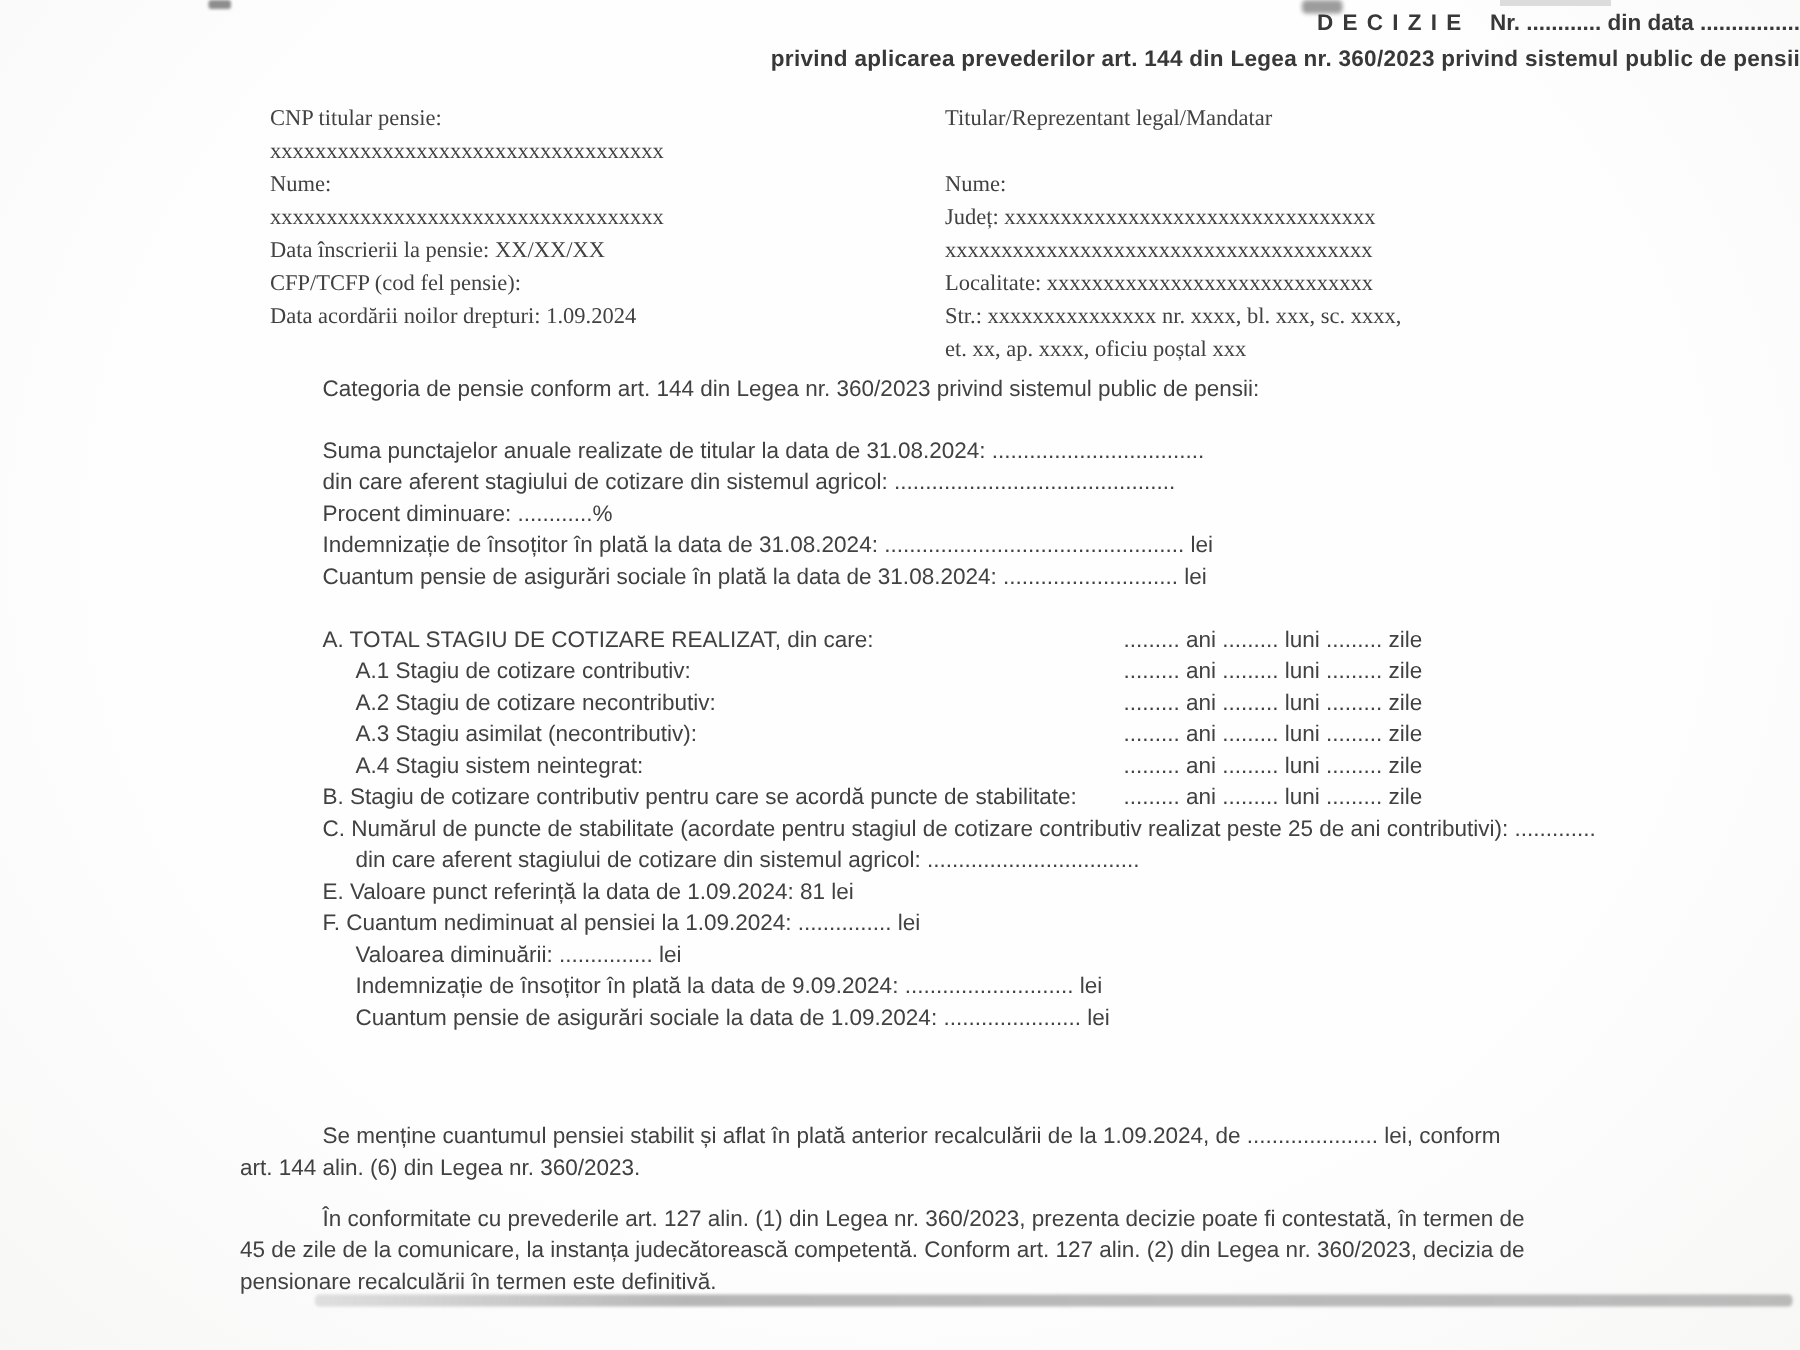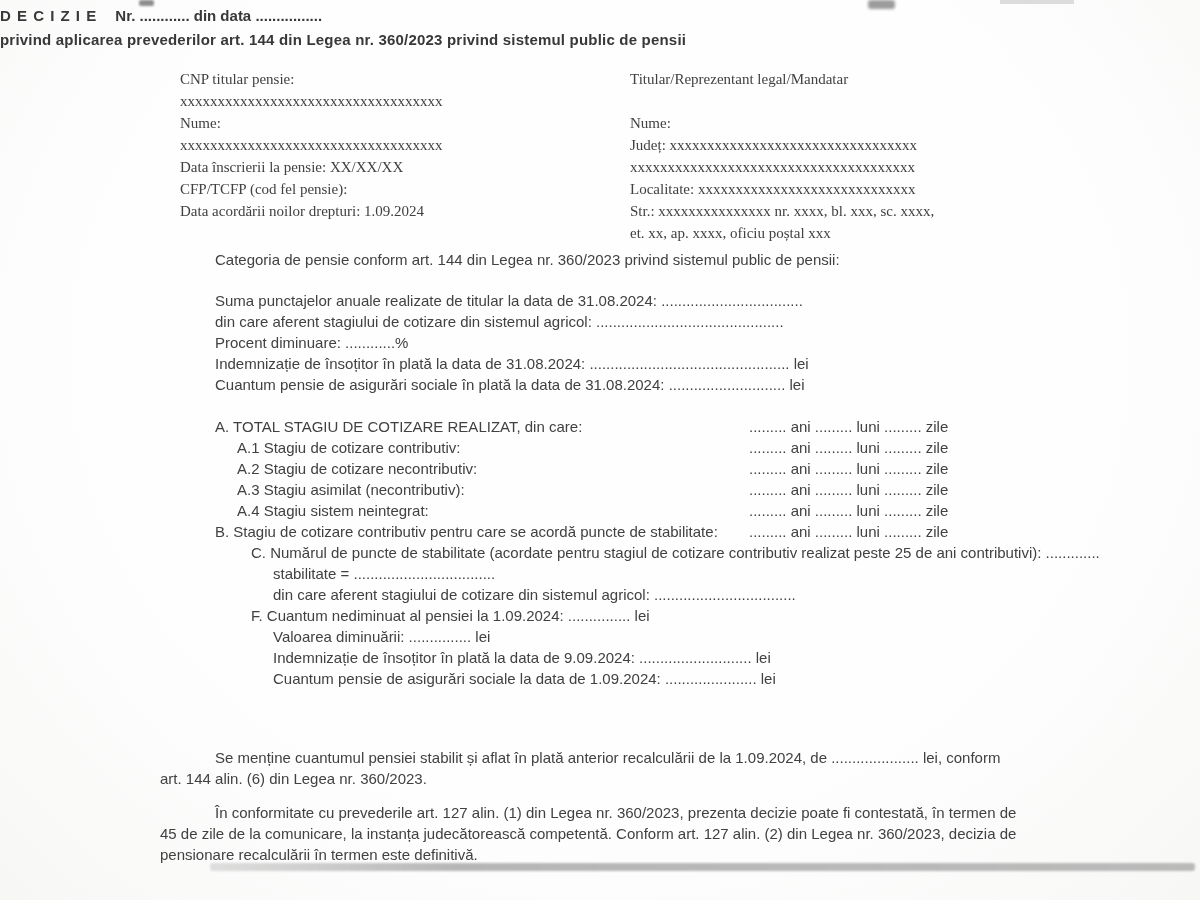--- a/index.html
+++ b/index.html
@@ -3,37 +3,37 @@
 <meta charset="utf-8">
 <style>
   html,body{margin:0;padding:0;}
   body{
     width:1200px;height:900px;position:relative;overflow:hidden;
     background:radial-gradient(ellipse at 50% 40%, #fefefe 60%, #f7f7f6 100%);
     font-family:"Liberation Sans", sans-serif;
     color:#414141;
     font-size:15px;
   }
-  .hdr{position:absolute;top:7px;left:0;width:100%;text-align:left;font-weight:bold;color:#383838;}
+  .hdr{position:absolute;top:7px;left:0;width:100%;text-align:right;font-weight:bold;color:#383838;}
   .hdr .t1{letter-spacing:1px;}
   .hdr .t2{margin-left:14px;letter-spacing:0;}
   .hdr .sub{margin-top:7px;letter-spacing:0.2px;}
   .parties{position:absolute;top:68px;left:180px;display:flex;line-height:22px;}
   .pcol-l{width:450px;}
   .pcol-r{width:460px;}
   .pline{min-height:22px;white-space:nowrap;font-family:Liberation Serif, serif;}
   .category{position:absolute;top:251px;left:215px;white-space:nowrap;}
   .amounts{position:absolute;top:290px;left:215px;line-height:21px;}
   .amounts div{white-space:nowrap;}
   .stagiu{position:absolute;top:416px;left:215px;width:750px;line-height:21px;}
   .srow{display:flex;}
   .srow .lab{flex:1;white-space:nowrap;}
   .srow.sub .lab{padding-left:22px;}
   .srow .val{width:216px;white-space:nowrap;}
-  .sline{white-space:nowrap;margin-left:36px;}
+  .sline{white-space:nowrap;}
   .sline.ind{padding-left:22px;}
   .para{position:absolute;left:160px;line-height:21px;}
   .p1{top:747px;}
   .p2{top:802px;}
   .para .ln{white-space:nowrap;}
   .para .ind{padding-left:55px;}
   .artifact{position:absolute;pointer-events:none;}
   .smudge1{left:139px;top:0;width:15px;height:6px;background:#8d8d8d;filter:blur(1px);border-radius:2px;}
   .smudge2{left:868px;top:0;width:27px;height:9px;background:#9c9c9c;filter:blur(1.4px);border-radius:3px;}
   .topstrip{left:1000px;top:0;width:74px;height:4px;background:#dcdcdc;filter:blur(0.5px);}
@@ -108,22 +108,22 @@
   </div>
   <div class="srow sub">
     <span class="lab">A.4 Stagiu sistem neintegrat:</span>
     <span class="val">......... ani ......... luni ......... zile</span>
   </div>
   <div class="srow">
     <span class="lab">B. Stagiu de cotizare contributiv pentru care se acordă puncte de stabilitate:</span>
     <span class="val">......... ani ......... luni ......... zile</span>
   </div>
   <div class="sline">C. Numărul de puncte de stabilitate (acordate pentru stagiul de cotizare contributiv realizat peste 25 de ani contributivi): .............</div>
-  <div class="sline ind">stabilitate = ..................................</div>
   <div class="sline ind">din care aferent stagiului de cotizare din sistemul agricol: ..................................</div>
+  <div class="sline">E. Valoare punct referință la data de 1.09.2024: 81 lei</div>
   <div class="sline">F. Cuantum nediminuat al pensiei la 1.09.2024: ............... lei</div>
   <div class="sline ind">Valoarea diminuării: ............... lei</div>
   <div class="sline ind">Indemnizație de însoțitor în plată la data de 9.09.2024: ........................... lei</div>
   <div class="sline ind">Cuantum pensie de asigurări sociale la data de 1.09.2024: ...................... lei</div>
 </div>
 
 <div class="para p1">
   <div class="ln ind">Se menține cuantumul pensiei stabilit și aflat în plată anterior recalculării de la 1.09.2024, de ..................... lei, conform</div>
   <div class="ln">art. 144 alin. (6) din Legea nr. 360/2023.</div>
 </div>

